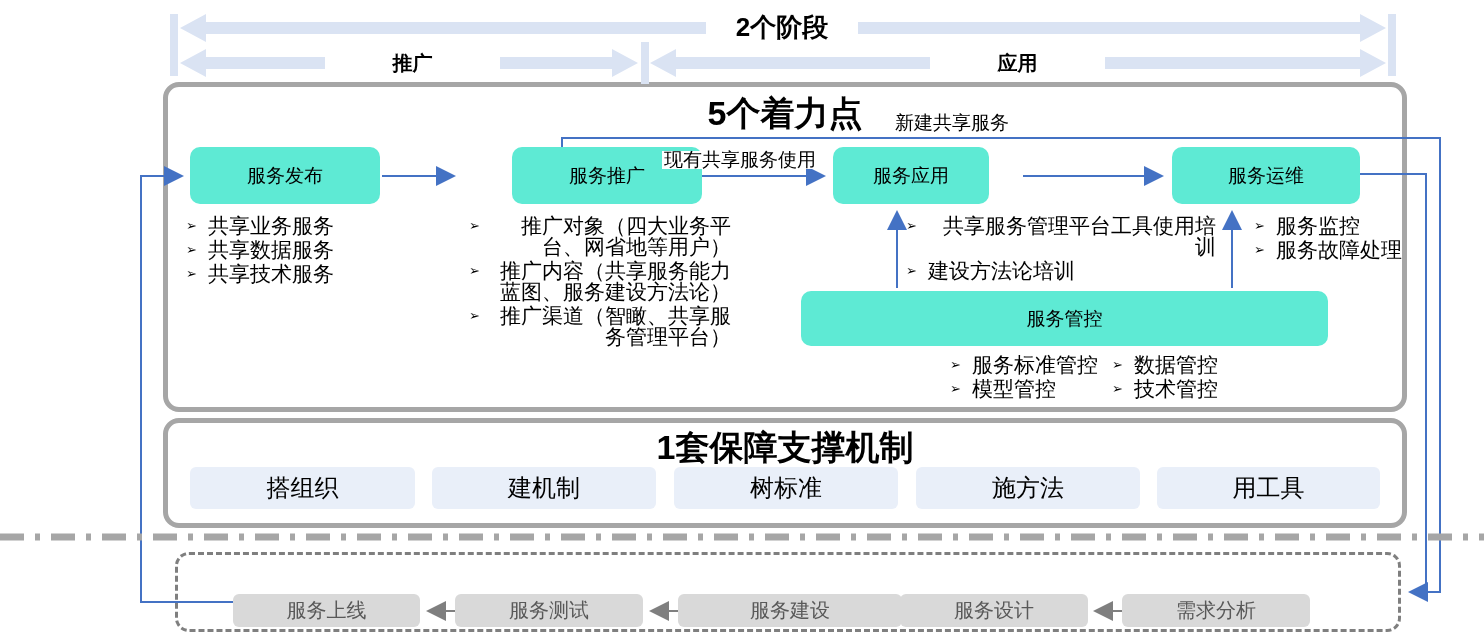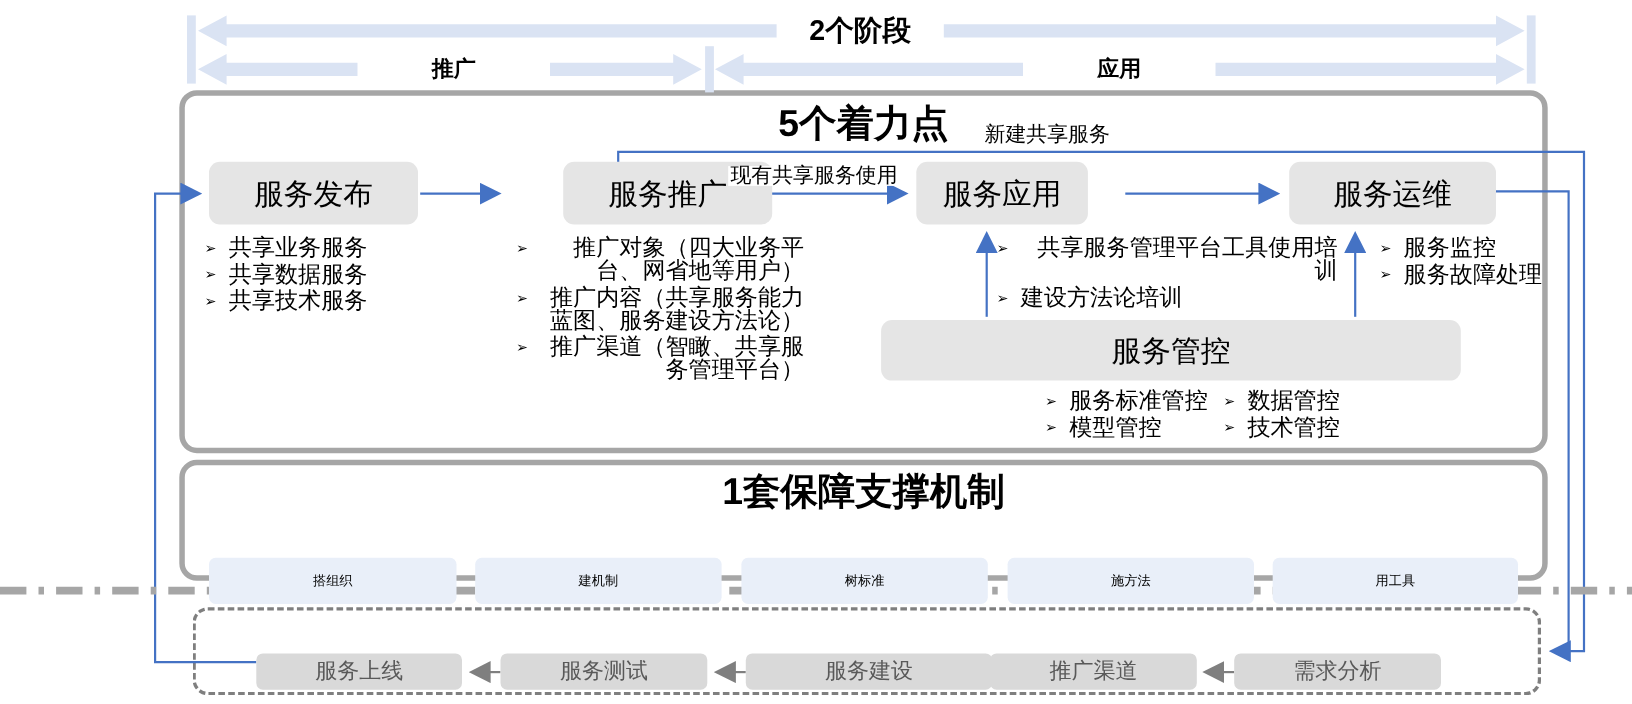--- a/index.html
+++ b/index.html
@@ -6,32 +6,32 @@
   .canvas{
     position:relative;width:1484px;height:640px;background:#ffffff;overflow:hidden;
     font-family:"Liberation Sans","DejaVu Sans",sans-serif;color:#000;
   }
   .layer-svg{position:absolute;left:0;top:0;z-index:2;pointer-events:none;}
   .panel{position:absolute;background:#ffffff;border:5px solid #a6a6a6;border-radius:16px;box-sizing:border-box;z-index:1;}
   .panel-pipeline{position:absolute;border:3px dashed #7f7f7f;border-radius:14px;box-sizing:border-box;z-index:1;background:transparent;}
   .lbl{position:absolute;z-index:3;text-align:center;background:#ffffff;font-weight:700;}
   .title{position:absolute;z-index:3;text-align:center;font-weight:700;font-size:34px;line-height:34px;}
   .node{
-    position:absolute;z-index:3;background:#e5e5e5;border-radius:10px;
-    text-align:center;font-size:27px;color:#000;
+    position:absolute;z-index:3;background:#5eead4;border-radius:10px;
+    text-align:center;font-size:19px;color:#000;
     display:flex;align-items:center;justify-content:center;
   }
   .blist{position:absolute;z-index:3;display:flex;flex-direction:column;gap:3px;}
   .brow{display:flex;align-items:flex-start;}
   .bmark{width:22px;flex:0 0 22px;font-size:13px;line-height:21px;color:#000;}
   .btxt{font-size:21px;line-height:21px;color:#000;text-align:right;}
   .flowlbl{position:absolute;z-index:3;font-size:19px;line-height:18px;color:#000;background:#fff;padding:0 2px;}
   .sbox{
     position:absolute;z-index:3;background:#e9eff9;border-radius:6px;height:42px;
-    text-align:center;font-size:12px;line-height:42px;color:#000;margin-top:40px;
+    text-align:center;font-size:24px;line-height:42px;color:#000;
   }
   .pbox{
     position:absolute;z-index:3;background:#d9d9d9;border-radius:6px;height:33px;
     text-align:center;font-size:20px;line-height:33px;color:#595959;
   }
 </style>
 </head>
 <body>
 
 <div class="canvas">
@@ -166,16 +166,16 @@
   <div class="title" style="left:620px;top:430px;width:330px;">1套保障支撑机制</div>
   <div class="sbox" style="left:190px;top:467px;width:225px;">搭组织</div>
   <div class="sbox" style="left:432px;top:467px;width:224px;">建机制</div>
   <div class="sbox" style="left:674px;top:467px;width:224px;">树标准</div>
   <div class="sbox" style="left:916px;top:467px;width:224px;">施方法</div>
   <div class="sbox" style="left:1157px;top:467px;width:223px;">用工具</div>
 
   <div class="pbox" style="left:233px;top:594px;width:187px;">服务上线</div>
   <div class="pbox" style="left:455px;top:594px;width:188px;">服务测试</div>
   <div class="pbox" style="left:678px;top:594px;width:224px;">服务建设</div>
-  <div class="pbox" style="left:900px;top:594px;width:188px;">推广渠道</div>
+  <div class="pbox" style="left:900px;top:594px;width:188px;">服务设计</div>
   <div class="pbox" style="left:1122px;top:594px;width:188px;">需求分析</div>
 
 </div>
 
 </body></html>

